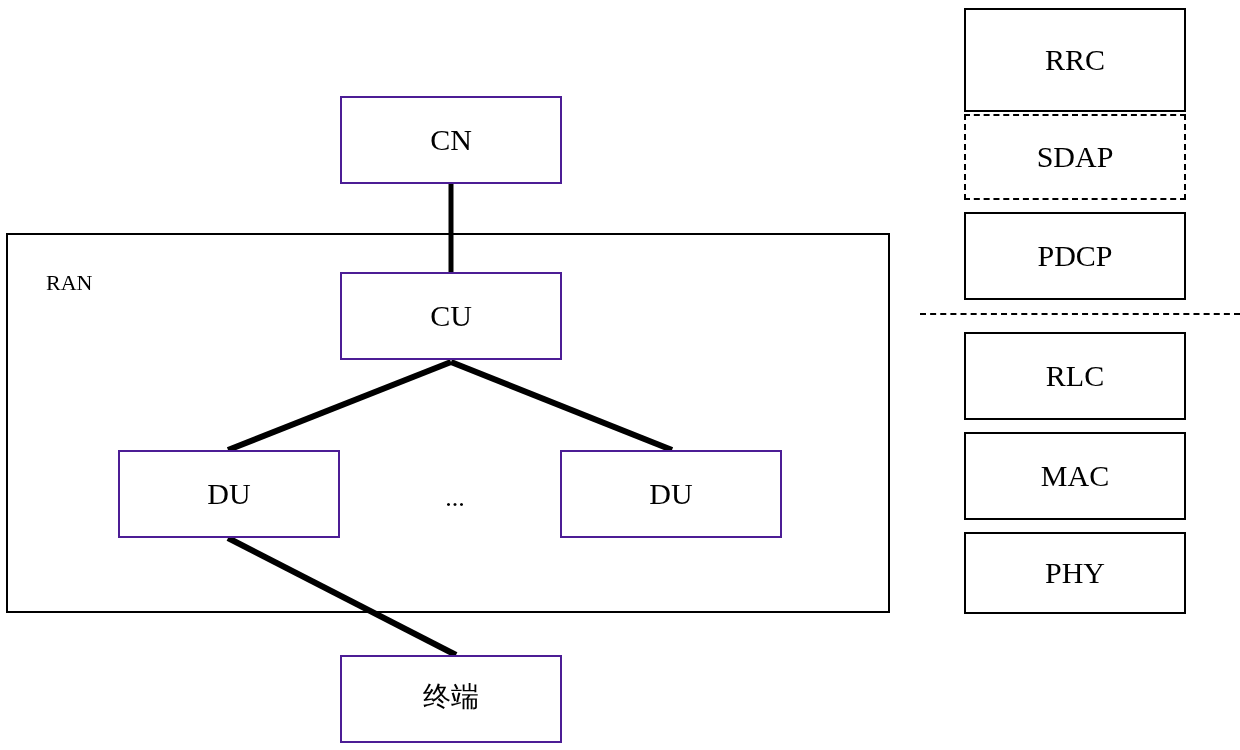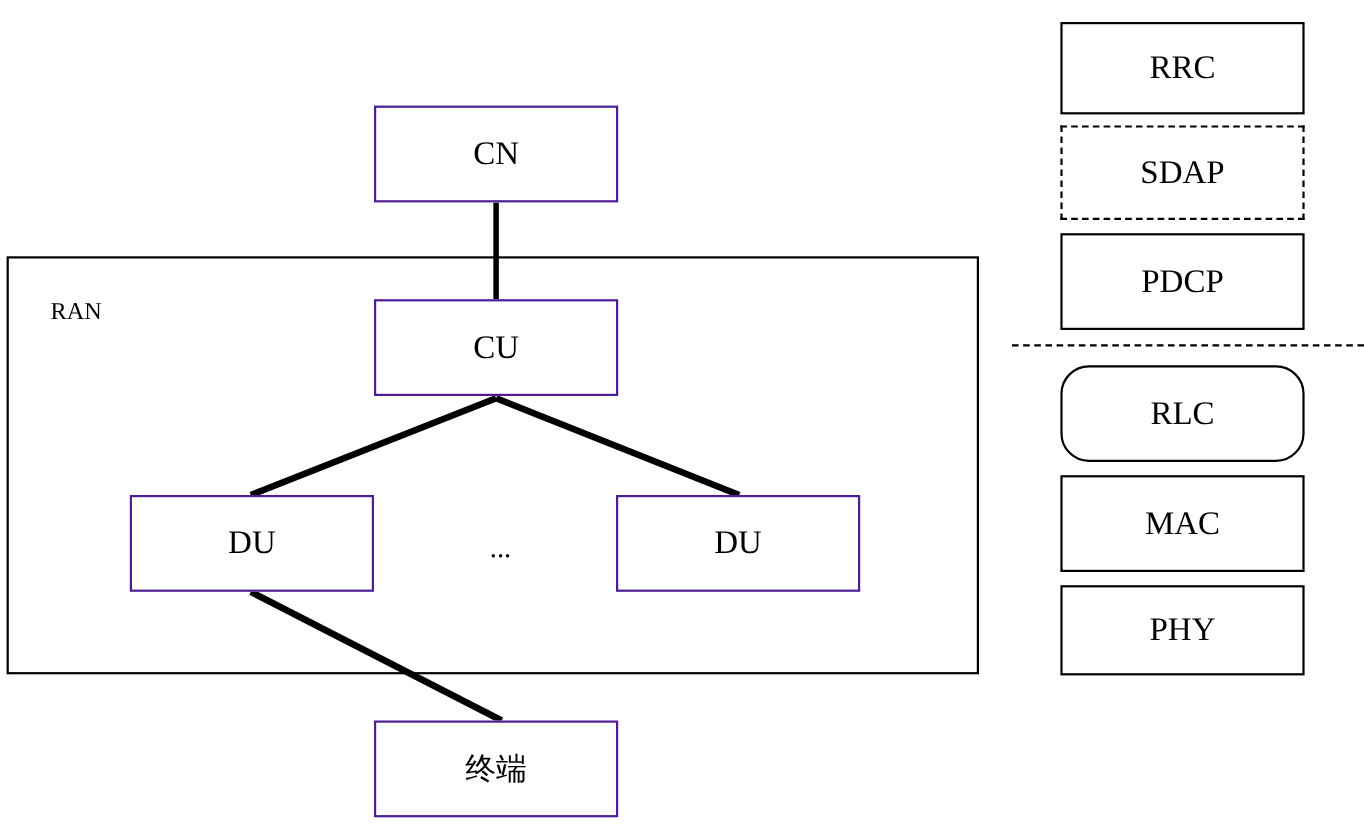--- a/index.html
+++ b/index.html
@@ -53,21 +53,21 @@
     white-space: nowrap;
   }
 
   
   #cn-box  { left: 340px; top: 96px;  width: 222px; height: 88px; }
   #cu-box  { left: 340px; top: 272px; width: 222px; height: 88px; }
   #du-left { left: 118px; top: 450px; width: 222px; height: 88px; }
   #du-right{ left: 560px; top: 450px; width: 222px; height: 88px; }
   #terminal-box { left: 340px; top: 655px; width: 222px; height: 88px; }
   #terminal-box .node-label {
-    font-family: Liberation Sans, sans-serif;
+    font-family: Liberation Mono, monospace;
     font-size: 28px;
   }
 
   
   #du-ellipsis {
     position: absolute;
     left: 420px;
     top: 483px;
     width: 70px;
     text-align: center;
@@ -97,24 +97,24 @@
     background: #ffffff;
     display: flex;
     align-items: center;
     justify-content: center;
     font-size: 30px;
     color: #000000;
     z-index: 3;
   }
   .stack-box.dashed { border-style: dashed; }
 
-  #stack-rrc  { top: 20px;   height: 84px; }
+  #stack-rrc  { top: 8px;   height: 104px; }
   #stack-sdap { top: 114px; height: 86px; }
   #stack-pdcp { top: 212px; height: 88px; }
-  #stack-rlc  { top: 332px; height: 88px; border-radius: 26px; }
+  #stack-rlc  { top: 332px; height: 88px; }
   #stack-mac  { top: 432px; height: 88px; }
   #stack-phy  { top: 532px; height: 82px; }
 
   #stack-divider {
     position: absolute;
     left: 920px;
     top: 313px;
     width: 320px;
     height: 0;
     border-top: 2px dashed #000000;

